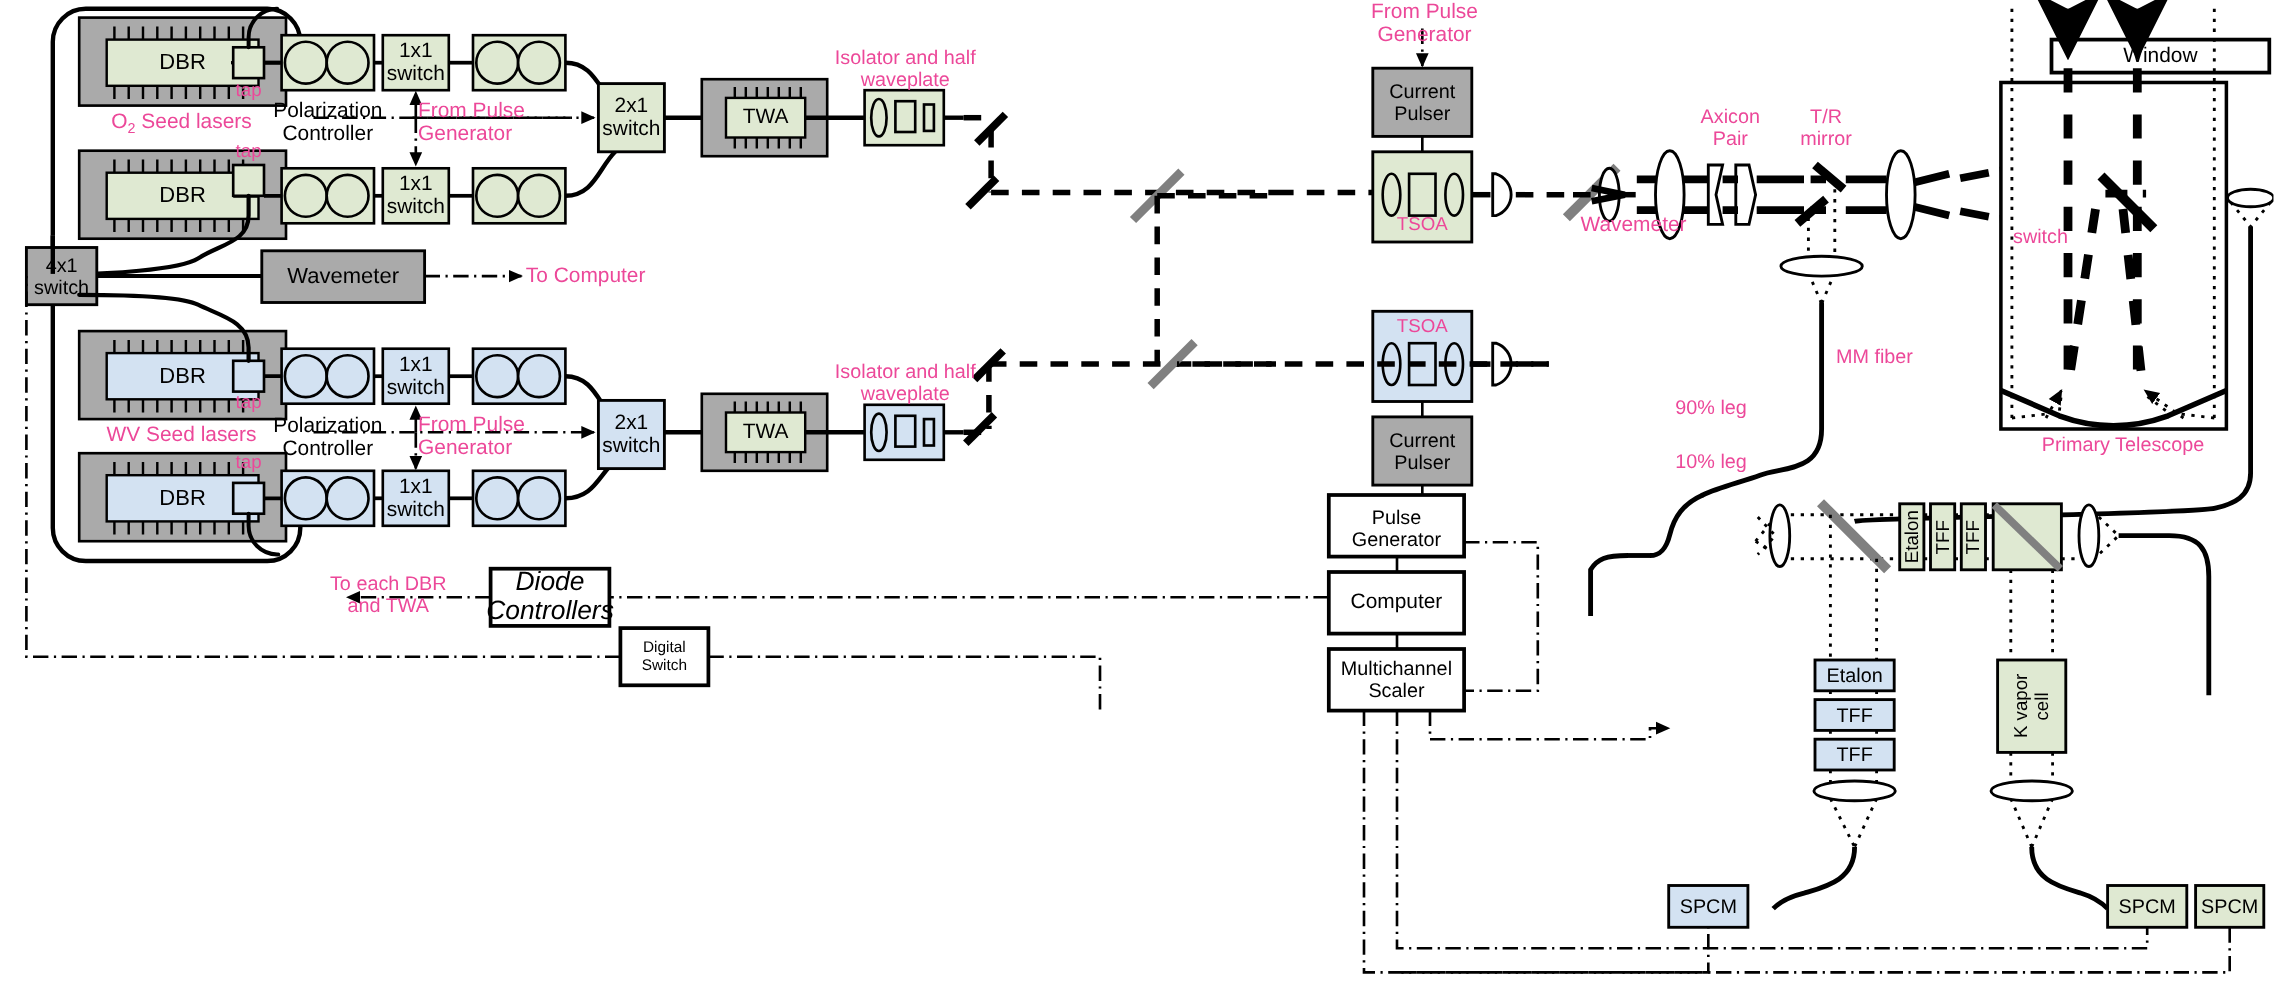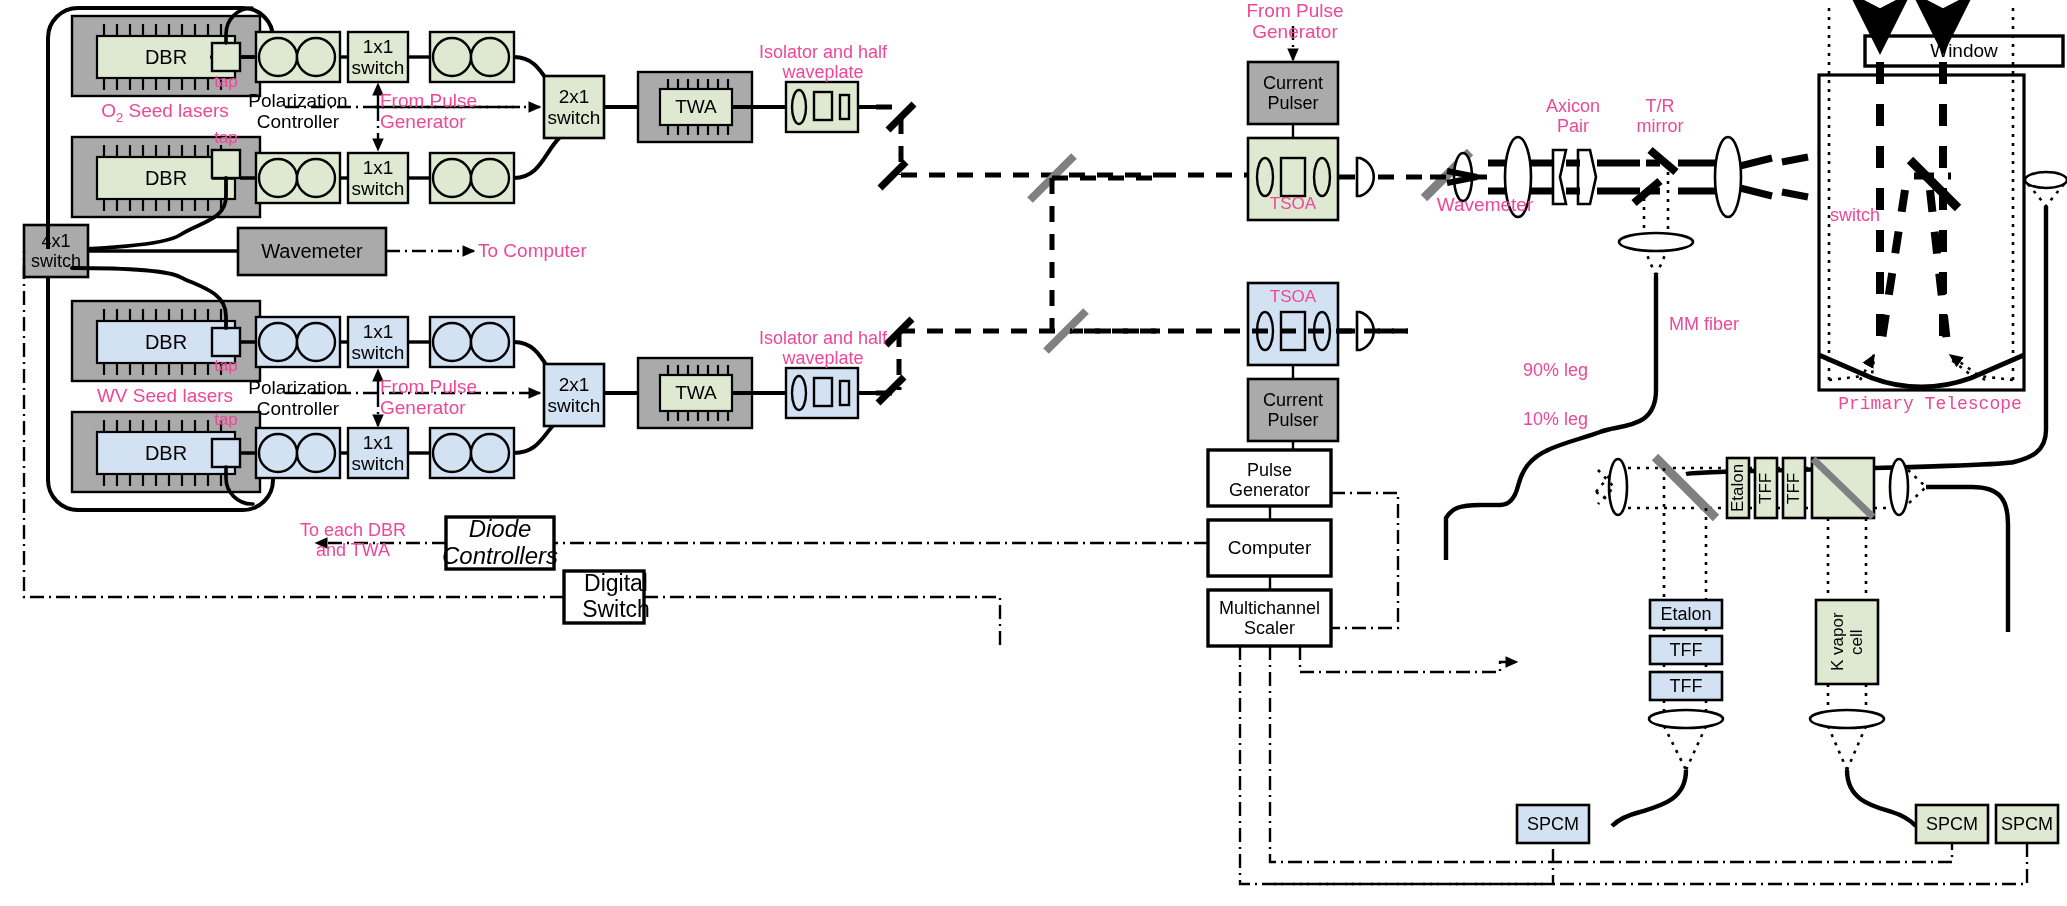--- a/index.html
+++ b/index.html
@@ -477,30 +477,30 @@
 <div class="lbl" style="left:1518px;top:96px;width:110px;font-size:18px;">Axicon
 Pair</div>
 <div class="lbl" style="left:1610px;top:96px;width:100px;font-size:18px;">T/R
 mirror</div>
 <div class="lbl" style="left:1800px;top:205px;width:110px;font-size:18px;">switch</div>
 <div class="lbl" style="left:1669px;top:281px;width:110px;font-size:18px;text-align:left;margin-top:33px;">MM fiber</div>
 <div class="lbl" style="left:1523px;top:360px;width:110px;font-size:18px;text-align:left;">90% leg</div>
 <div class="lbl" style="left:1523px;top:409px;width:110px;font-size:18px;text-align:left;">10% leg</div>
 
 <div class="boxtext" style="left:1865px;top:36px;width:198px;height:30px;font-size:19px;">Window</div>
-<div class="lbl" style="left:1830px;top:394px;width:200px;font-size:18px;font-family:Liberation Mono, monospace;">Primary Telescope</div>
+<div class="lbl" style="left:1830px;top:394px;width:200px;font-size:18px;">Primary Telescope</div>
 
 <div class="boxtext" style="left:1208px;top:450px;width:123px;height:60px;font-size:18px;flex-direction:column;">Pulse
 Generator</div>
 <div class="boxtext" style="left:1208px;top:520px;width:123px;height:56px;font-size:19px;">Computer</div>
 <div class="boxtext" style="left:1208px;top:590px;width:123px;height:56px;font-size:18px;flex-direction:column;">Multichannel
 Scaler</div>
 <div class="boxtext" style="left:446px;top:517px;width:108px;height:52px;font-size:24px;flex-direction:column;font-style:italic;">Diode
 Controllers</div>
-<div class="boxtext" style="left:564px;top:571px;width:80px;height:52px;font-size:23px;flex-direction:column;padding-left:12px;">Digital
+<div class="boxtext" style="left:564px;top:571px;width:80px;height:52px;font-size:14px;flex-direction:column;">Digital
 Switch</div>
 <div class="lbl" style="left:278px;top:520px;width:150px;font-size:18px;">To each DBR
 and TWA</div>
 
 <div class="boxtext vtext" style="left:1727px;top:458px;width:22px;height:60px;font-size:17px;">Etalon</div>
 <div class="boxtext vtext" style="left:1755px;top:458px;width:22px;height:60px;font-size:17px;">TFF</div>
 <div class="boxtext vtext" style="left:1783px;top:458px;width:22px;height:60px;font-size:17px;">TFF</div>
 <div class="boxtext" style="left:1650px;top:600px;width:72px;height:28px;font-size:18px;">Etalon</div>
 <div class="boxtext" style="left:1650px;top:636px;width:72px;height:28px;font-size:18px;">TFF</div>
 <div class="boxtext" style="left:1650px;top:672px;width:72px;height:28px;font-size:18px;">TFF</div>

